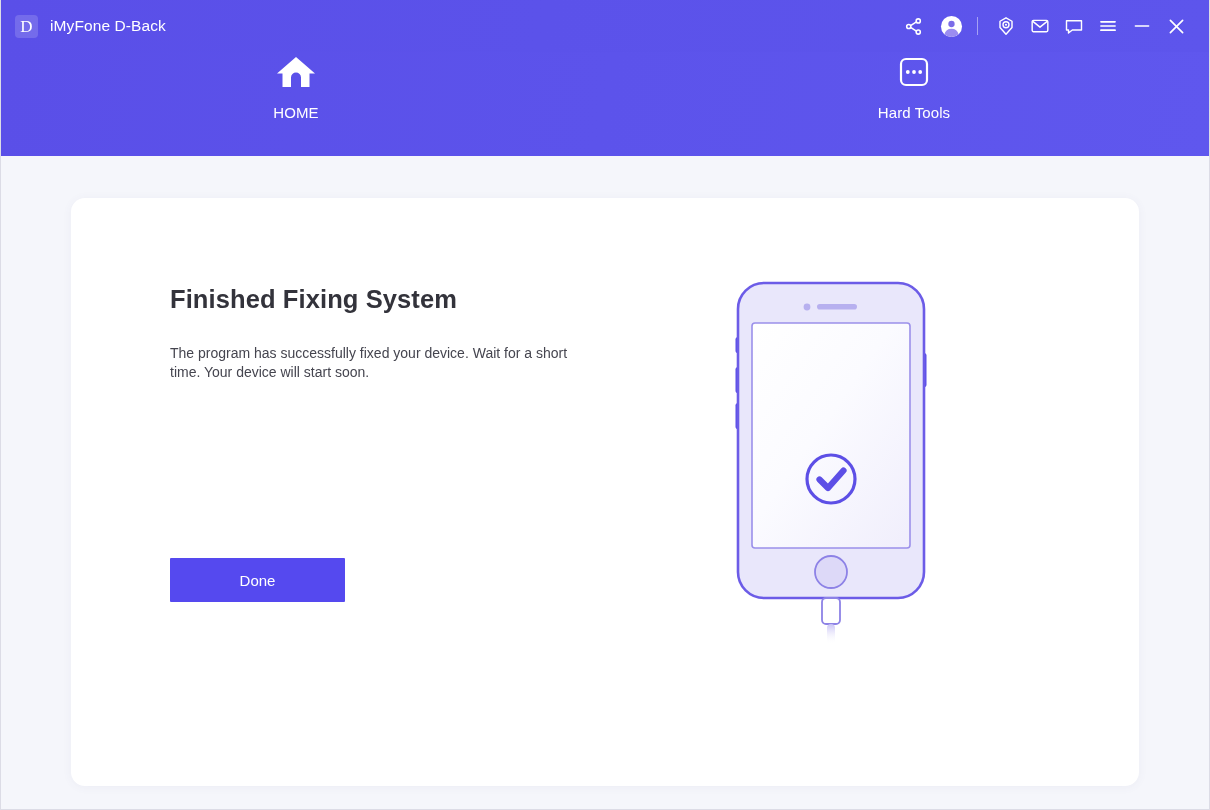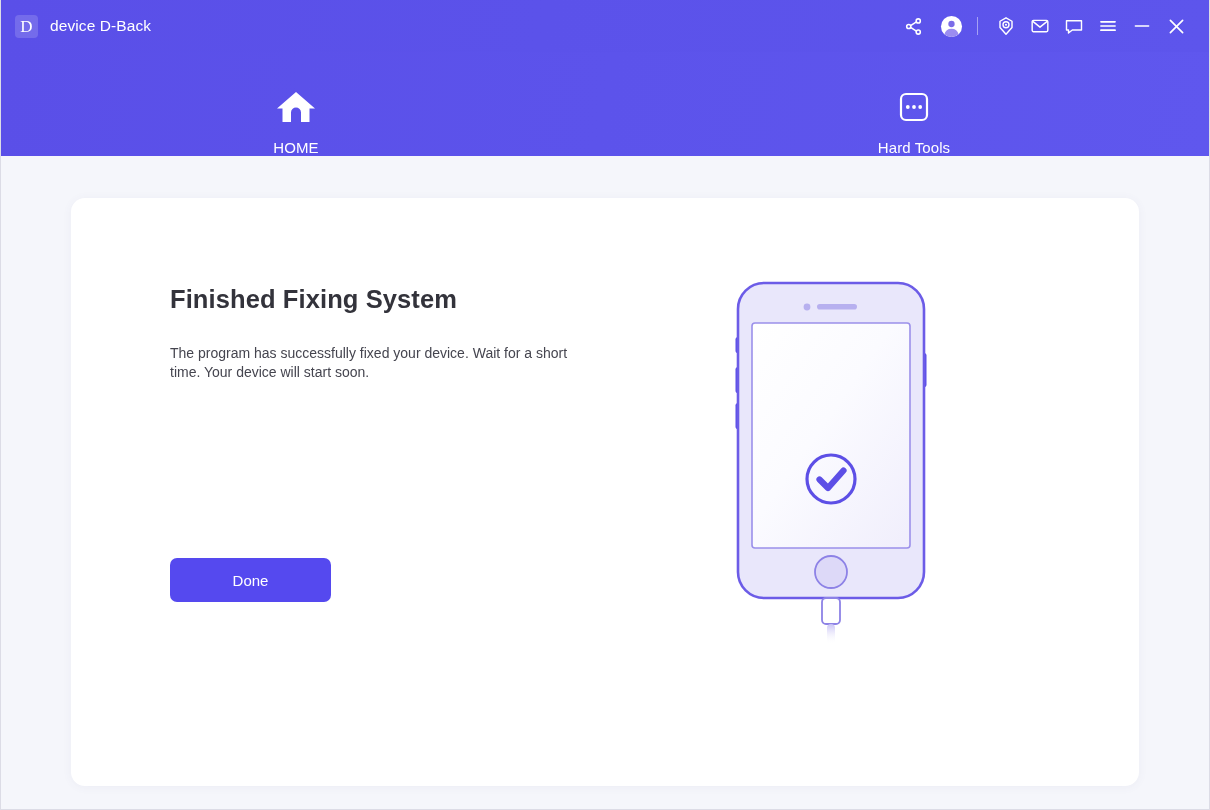--- a/index.html
+++ b/index.html
@@ -65,21 +65,21 @@
     margin: 0 11px;
   }
   .tb-btn svg { display: block; }
   .avatar-btn { width: 30px; height: 30px; }
 
   
   .navbar {
     height: 104px;
     background: linear-gradient(100deg, #5a4fe8 0%, #5c53eb 50%, #5f57ee 100%);
     display: flex;
-    align-items: flex-end;
+    align-items: flex-start;
     gap: 28px;
   }
   .nav-tab {
     flex: 1 1 0;
     display: flex;
     flex-direction: column;
     align-items: center;
     justify-content: center;
     gap: 12px;
     cursor: default;
@@ -129,25 +129,25 @@
     top: 146px;
     width: 400px;
     font-size: 14px;
     line-height: 19px;
     color: #45454f;
   }
   .done-button {
     position: absolute;
     left: 99px;
     top: 360px;
-    width: 161px;
+    width: 175px;
     height: 44px;
     background: #5549ef;
     border: none;
-    border-radius: 7px;
+    border-radius: 1px;
     color: #ffffff;
     font-family: "Liberation Sans", sans-serif;
     font-size: 15px;
     cursor: default;
   }
 
   
   .phone-art {
     position: absolute;
     left: 660px;
@@ -158,21 +158,21 @@
   .phone-art svg { display: block; }
 </style>
 </head>
 <body>
 
 <div class="window">
 
   <div class="titlebar">
     <div class="brand">
       <div class="brand-mark">D</div>
-      <div class="brand-title">device D-Back</div>
+      <div class="brand-title">iMyFone D-Back</div>
     </div>
 
     <div class="title-actions">
 
       <div class="tb-btn">
         <svg width="19" height="19" viewBox="0 0 24 24" fill="none" stroke="#ffffff" stroke-width="2" stroke-linecap="round" stroke-linejoin="round">
           <circle cx="18" cy="5" r="2.6"></circle>
             <circle cx="6" cy="12" r="2.6"></circle>
             <circle cx="18" cy="19" r="2.6"></circle>
           <line x1="8.3" y1="10.8" x2="15.7" y2="6.2"></line>

